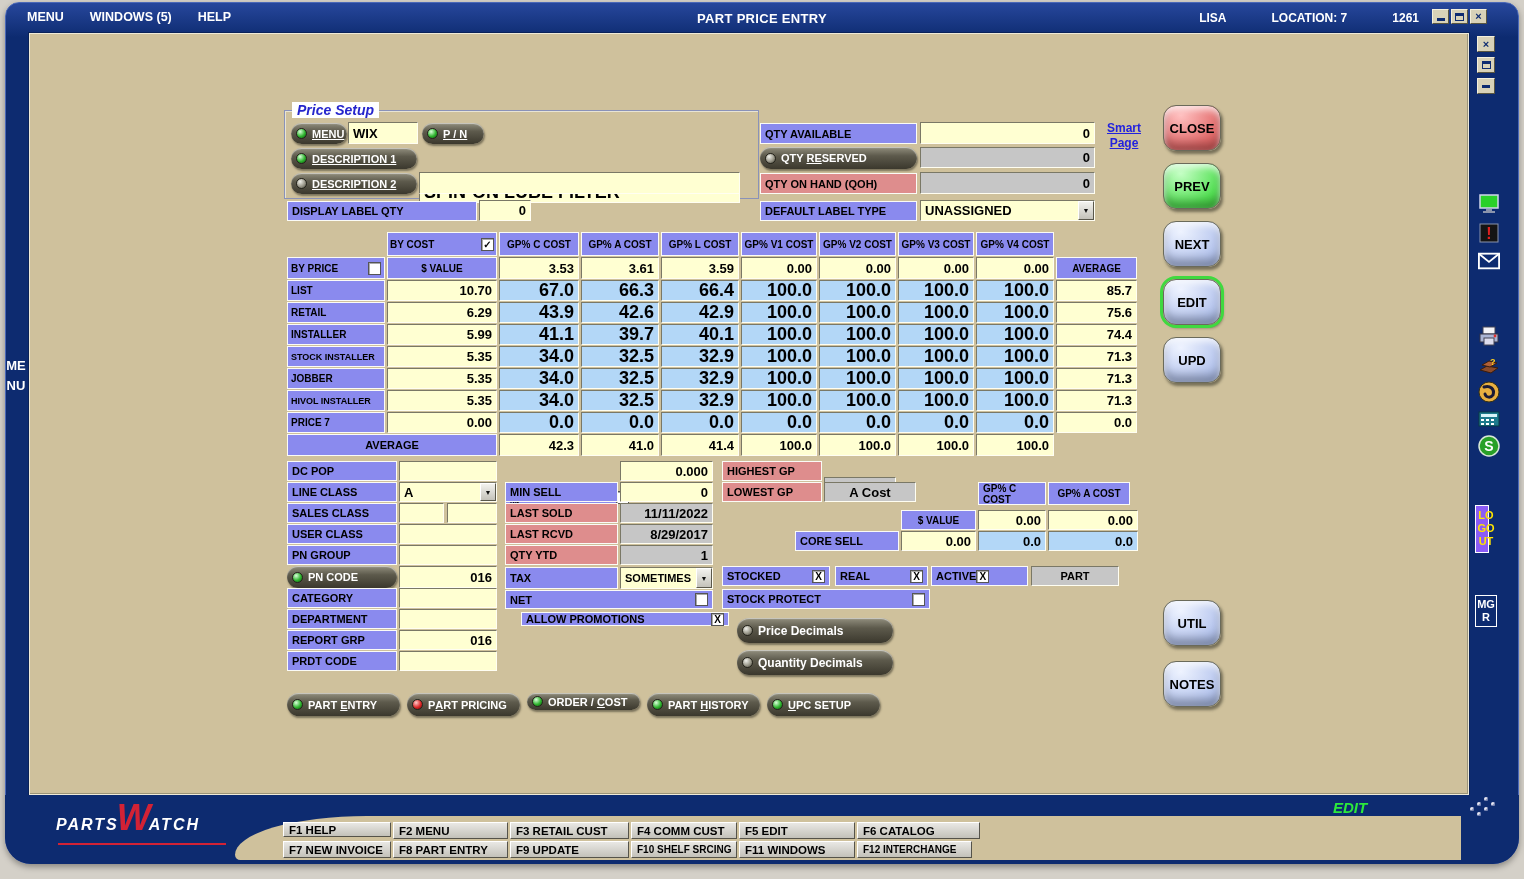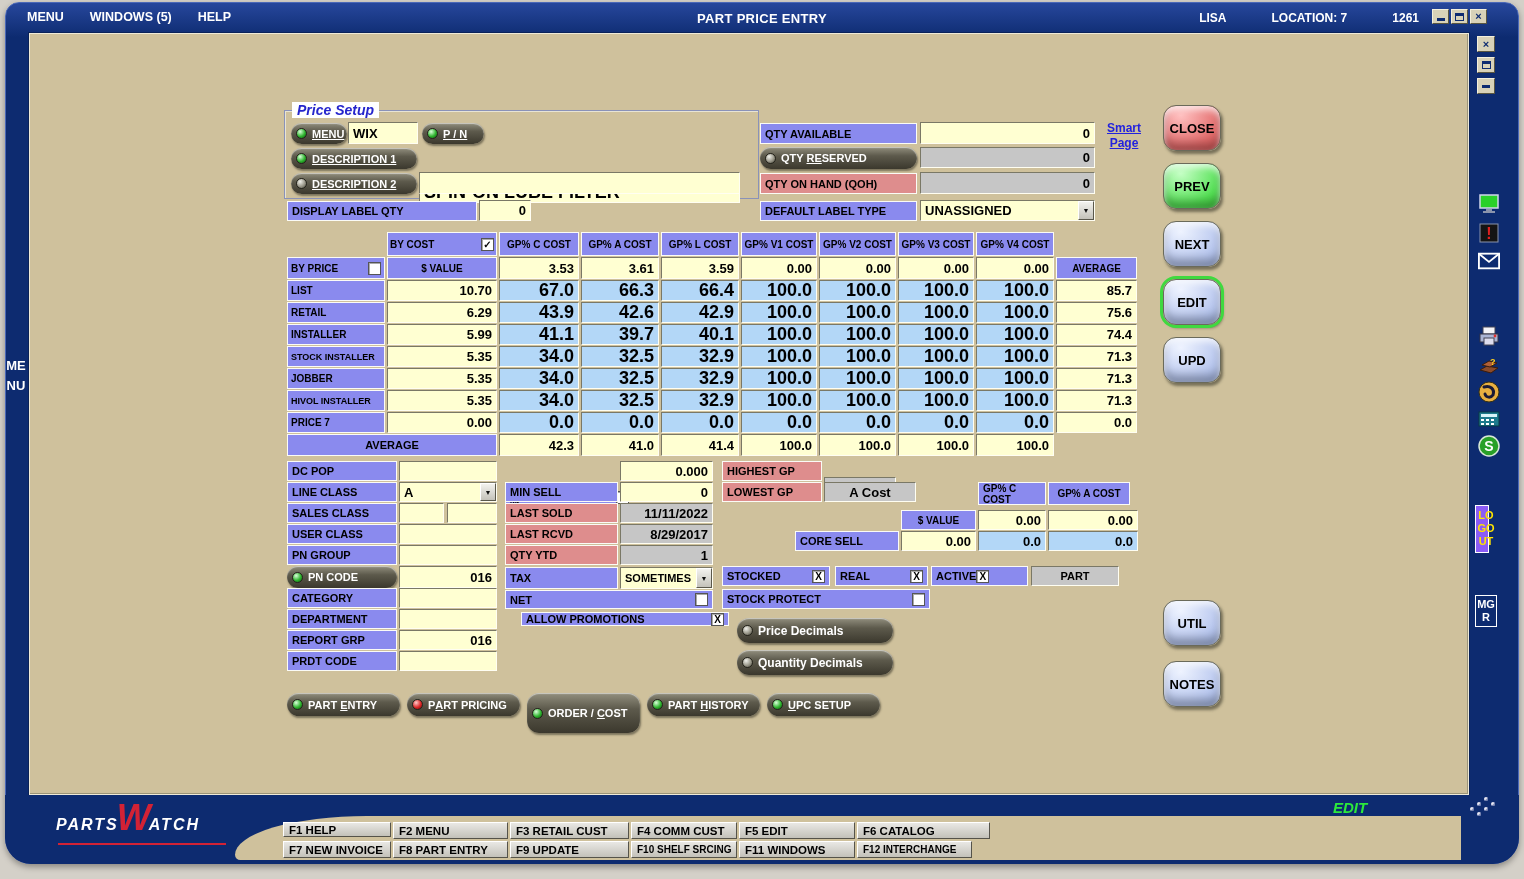--- a/index.html
+++ b/index.html
@@ -474,37 +474,37 @@
       <div class="chk">X</div>
     </div>
     <div class="pill" style="left: 287px; top: 693px; width: 113px; height: 23px;">
       <div class="led green"></div>
       <div class="ptxt"><div class="" style="display: inline;">PART </div><div class="u" style="display: inline;">E</div><div class="" style="display: inline;">NTRY</div></div>
     </div>
     <div class="pill" style="left: 407px; top: 693px; width: 113px; height: 23px;">
       <div class="led red"></div>
       <div class="ptxt"><div class="" style="display: inline;">P</div><div class="u" style="display: inline;">A</div><div class="" style="display: inline;">RT PRICING</div></div>
     </div>
-    <div class="pill" style="left: 527px; top: 693px; width: 113px; height: 40px;">
+    <div class="pill" style="left: 527px; top: 693px; width: 113px; height: 17px;">
       <div class="led green"></div>
       <div class="ptxt"><div class="" style="display: inline;">ORDER / </div><div class="u" style="display: inline;">C</div><div class="" style="display: inline;">OST</div></div>
     </div>
     <div class="pill" style="left: 647px; top: 693px; width: 113px; height: 23px;">
       <div class="led green"></div>
       <div class="ptxt"><div class="" style="display: inline;">PART </div><div class="u" style="display: inline;">H</div><div class="" style="display: inline;">ISTORY</div></div>
     </div>
     <div class="pill" style="left: 767px; top: 693px; width: 113px; height: 23px;">
       <div class="led green"></div>
       <div class="ptxt"><div class="" style="display: inline;"></div><div class="u" style="display: inline;">U</div><div class="" style="display: inline;">PC SETUP</div></div>
     </div>
     <div class="fkey" style="left: 283px; top: 822px; width: 108px; height: 15px;">F1 HELP</div>
     <div class="fkey" style="left: 393px; top: 822px; width: 115px; height: 17px;">F2 MENU</div>
     <div class="fkey" style="left: 510px; top: 822px; width: 119px; height: 17px;">F3 RETAIL CUST</div>
     <div class="fkey" style="left: 631px; top: 822px; width: 106px; height: 17px;">F4 COMM CUST</div>
     <div class="fkey" style="left: 739px; top: 822px; width: 116px; height: 17px;">F5 EDIT</div>
-    <div class="fkey" style="left: 857px; top: 822px; width: 133px; height: 17px;">F6 CATALOG</div>
+    <div class="fkey" style="left: 857px; top: 822px; width: 123px; height: 17px;">F6 CATALOG</div>
     <div class="fkey" style="left: 283px; top: 841px; width: 108px; height: 17px;">F7 NEW INVOICE</div>
     <div class="fkey" style="left: 393px; top: 841px; width: 115px; height: 17px;">F8 PART ENTRY</div>
     <div class="fkey" style="left: 510px; top: 841px; width: 119px; height: 17px;">F9 UPDATE</div>
     <div class="fkey small" style="left: 631px; top: 841px; width: 106px; height: 17px;">F10 SHELF SRCING</div>
     <div class="fkey" style="left: 739px; top: 841px; width: 116px; height: 17px;">F11 WINDOWS</div>
     <div class="fkey small" style="left: 857px; top: 841px; width: 115px; height: 17px;">F12 INTERCHANGE</div>
   </div>
 
 </body></html>

